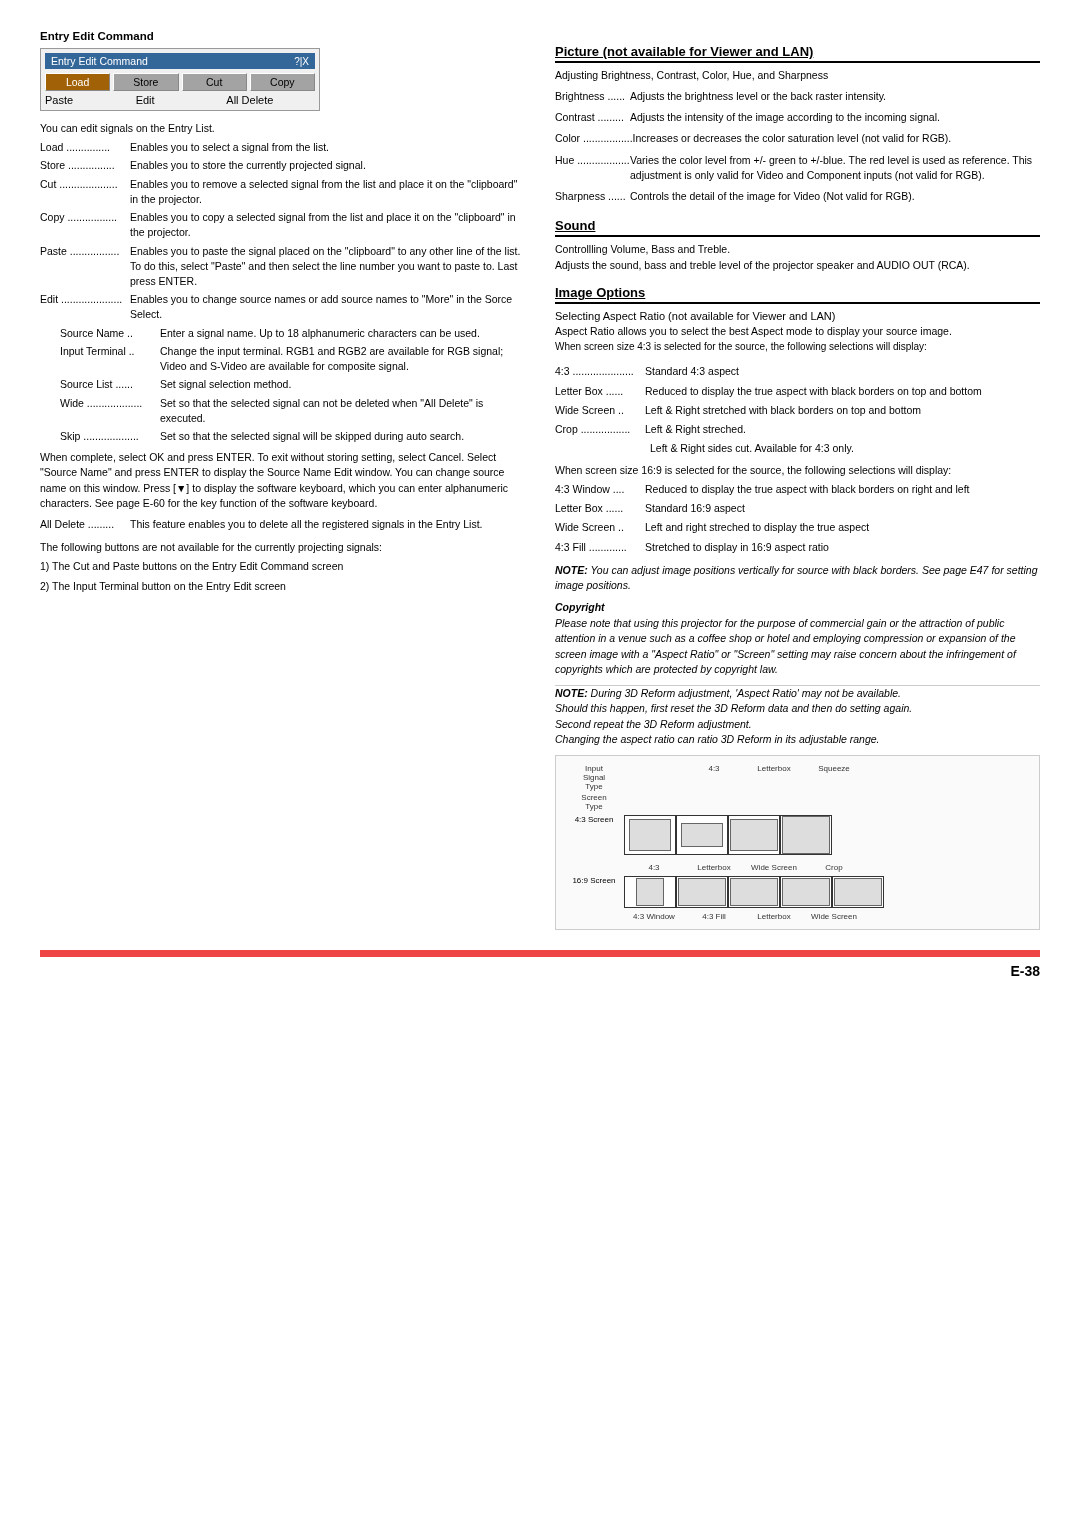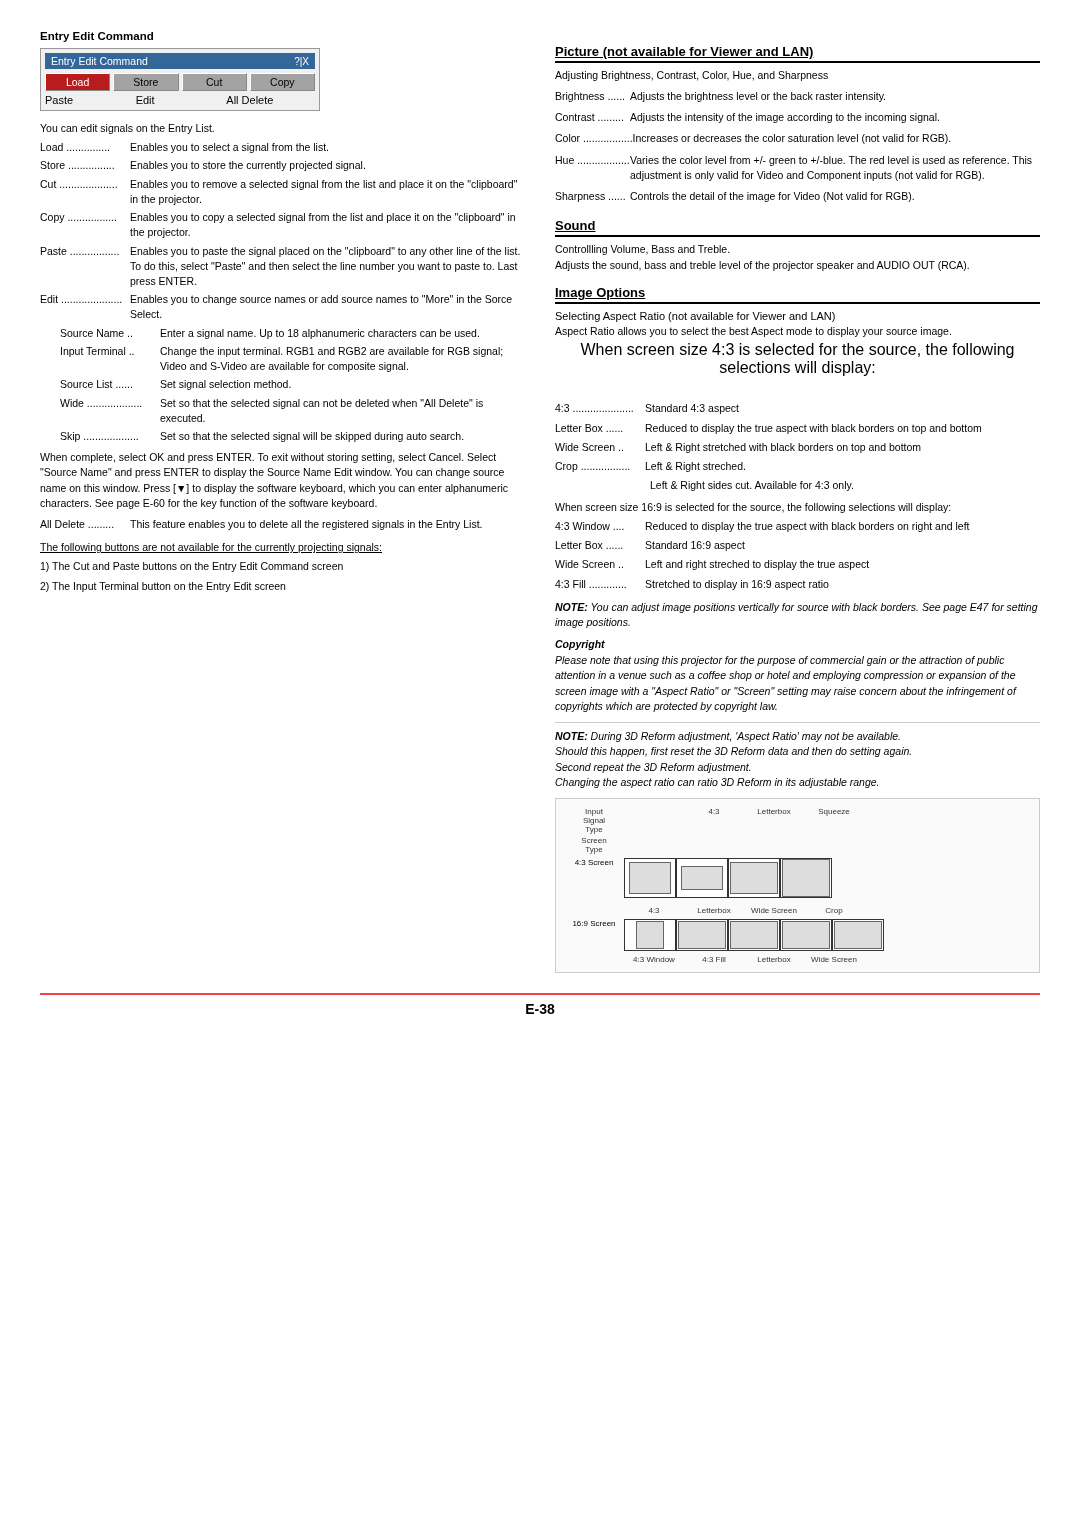--- a/index.html
+++ b/index.html
@@ -63,21 +63,21 @@
       background: #a3a3a3;
       border: 1px solid #888;
       border-top-color: #fff;
       border-left-color: #fff;
       text-align: center;
       padding: 2px 4px;
       font-size: 10.5px;
       cursor: pointer;
     }
     .entry-edit-grid .btn.active {
-      background: #b91c1c;
+      background: #a16207;
       color: #fff;
     }
     .entry-edit-grid2 {
       display: grid;
       grid-template-columns: 1fr 1fr 1fr;
       gap: 2px;
       margin-top: 3px;
     }
 
     
@@ -184,32 +184,32 @@
       font-style: italic;
       font-size: 10.5px;
       line-height: 1.45;
       margin-bottom: 8px;
     }
     .note-block {
       font-style: italic;
       font-size: 10.5px;
       line-height: 1.45;
       border-top: 1px solid #ccc;
-      padding-top: 6px;
+      padding-top: 0;
       margin-top: 6px;
       margin-bottom: 8px;
     }
 
     
     .page-footer {
-      text-align: center;
+      text-align: right;
       font-size: 14px;
       font-weight: bold;
       margin-top: 20px;
-      border-top: 2px solid #ef4444;
+      border-top: 7px solid #ef4444;
       padding-top: 6px;
     }
 
     
     .aspect-diagram {
       display: flex;
       flex-direction: column;
       gap: 4px;
       margin-top: 8px;
       border: 1px solid #ccc;
@@ -331,21 +331,21 @@
         <span class="sub-content">Set so that the selected signal will be skipped during auto search.</span>
       </div>
 
       <p style="margin-top:6px; margin-bottom:6px;">When complete, select OK and press ENTER. To exit without storing setting, select Cancel. Select "Source Name" and press ENTER to display the Source Name Edit window. You can change source name on this window. Press [▼] to display the software keyboard, which you can enter alphanumeric characters. See page E-60 for the key function of the software keyboard.</p>
 
       <div class="desc-item">
         <span class="desc-label">All Delete .........</span>
         <span class="desc-content">This feature enables you to delete all the registered signals in the Entry List.</span>
       </div>
 
-      <p style="margin-top:8px;text-decoration:underline;">The following buttons are not available for the currently projecting signals:</p>
+      <p style="margin-top:8px;">The following buttons are not available for the currently projecting signals:</p>
       <p style="margin-top:4px;">1) The Cut and Paste buttons on the Entry Edit Command screen</p>
       <p style="margin-top:2px;">2) The Input Terminal button on the Entry Edit screen</p>
     </div>
   </div>
 
   <div class="right-column">
 
     <div>
       <div class="section-header">Picture (not available for Viewer and LAN)</div>
       <p style="font-size:10.5px; margin-bottom:8px;">Adjusting Brightness, Contrast, Color, Hue, and Sharpness</p>
@@ -376,21 +376,21 @@
       <div class="section-header">Sound</div>
       <p style="font-size:10.5px; margin-bottom:4px;">Controllling Volume, Bass and Treble.</p>
       <p style="font-size:10.5px;">Adjusts the sound, bass and treble level of the projector speaker and AUDIO OUT (RCA).</p>
     </div>
 
     <div class="image-options-section">
       <div class="section-header">Image Options</div>
 
       <div class="bold-subsection">Selecting Aspect Ratio (not available for Viewer and LAN)</div>
       <p style="font-size:10.5px; margin-bottom:4px;">Aspect Ratio allows you to select the best Aspect mode to display your source image.</p>
-      <p style="font-size:16px; margin-bottom:24px;text-align:center;">When screen size 4:3 is selected for the source, the following selections will display:</p>
+      <p style="font-size:10px; margin-bottom:12px;">When screen size 4:3 is selected for the source, the following selections will display:</p>
 
       <div class="aspect-item">
         <span class="aspect-label">4:3 .....................</span>
         <span class="aspect-content">Standard 4:3 aspect</span>
       </div>
       <div class="aspect-item">
         <span class="aspect-label">Letter Box ......</span>
         <span class="aspect-content">Reduced to display the true aspect with black borders on top and bottom</span>
       </div>
       <div class="aspect-item">

